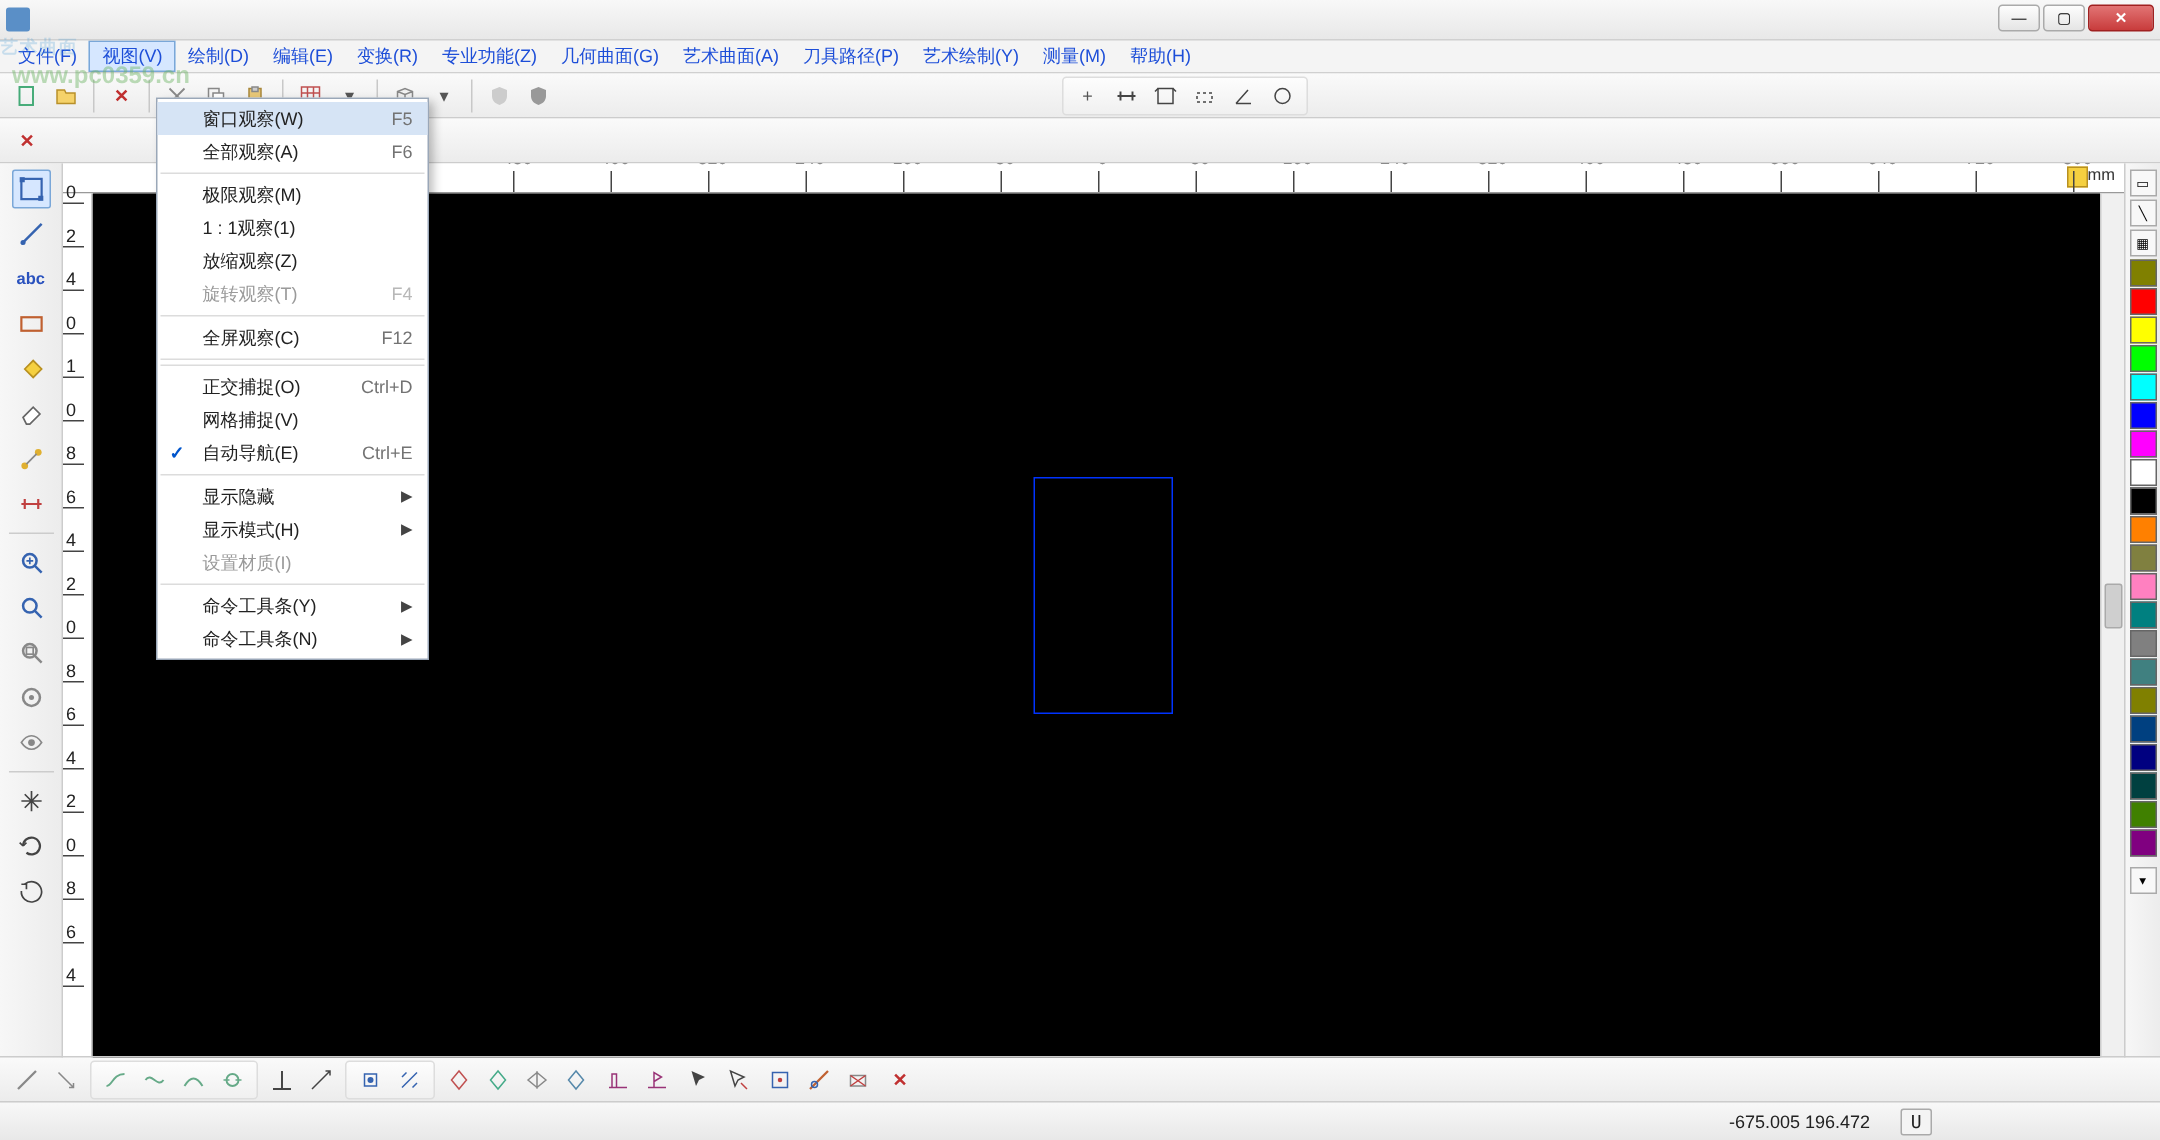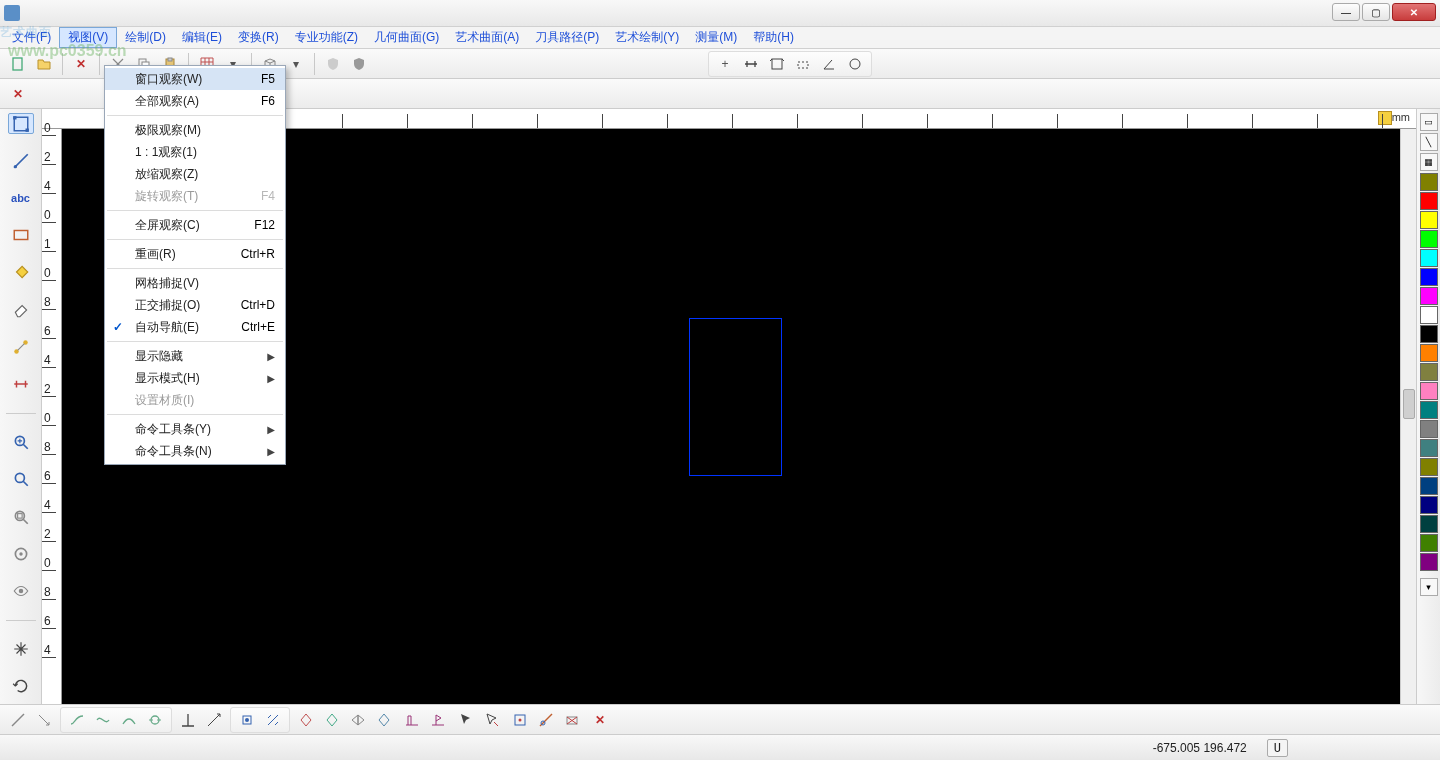--- a/index.html
+++ b/index.html
@@ -26,21 +26,21 @@
 .toolbar-row { height: 30px; background: linear-gradient(#fafafa,#ececec); border-bottom: 1px solid #ccc; display:flex; align-items:center; padding: 0 6px; gap: 2px; }
 .toolbar-row .sep { width:1px; height:22px; background:#c8c8c8; margin: 0 4px; }
 .tbtn { width: 24px; height: 24px; border: 1px solid transparent; border-radius:2px; display:flex; align-items:center; justify-content:center; cursor:pointer; color:#555; }
 .tbtn svg { width:16px; height:16px; }
 .tgroup { display:flex; align-items:center; gap:2px; padding: 0 4px; border:1px solid #ddd; border-radius:3px; background: linear-gradient(#fdfdfd,#f0f0f0); }
 
 
 .worklayout { position: absolute; top: 109px; left: 0; right: 0; bottom: 26px; display:flex; }
 
 
-.left-tools { width: 42px; background: linear-gradient(90deg,#f7f7f7,#ececec); border-right:1px solid #ccc; display:flex; flex-direction:column; align-items:center; padding-top:4px; gap:16px; }
+.left-tools { width: 42px; background: linear-gradient(90deg,#f7f7f7,#ececec); border-right:1px solid #ccc; display:flex; flex-direction:column; align-items:center; padding-top:4px; gap:4px; }
 .left-tools .ltbtn { width: 26px; height: 26px; border:1px solid transparent; border-radius:2px; display:flex; align-items:center; justify-content:center; cursor:pointer; }
 .left-tools .ltbtn.active { background:#d6e7ff; border-color:#7aa7d8; }
 .left-tools .lsep { width: 30px; height:1px; background:#ccc; margin: 2px 0; }
 
 
 .canvas-wrap { flex:1; position: relative; display:flex; flex-direction:column; }
 .ruler-h { height: 20px; background: #fff; border-bottom:1px solid #999; position:relative; display:flex; align-items:flex-end; overflow:hidden; font-size:11px; }
 .ruler-h .unit { position:absolute; right:6px; top:2px; font-size:11px; color:#333; }
 .ruler-h .tick { position:absolute; bottom:0; width:1px; height:14px; background:#444; }
 .ruler-h .tick .lbl { position:absolute; top:-16px; left:-12px; width:30px; text-align:center; color:#222; }
@@ -68,21 +68,21 @@
 
 
 .statusbar { height:26px; background: linear-gradient(#f8f8f8,#e8e8e8); border-top:1px solid #ccc; display:flex; align-items:center; justify-content:flex-end; padding:0 12px; gap:20px; position:absolute; left:0; right:0; bottom:0; color:#222; font-family: monospace; }
 .statusbar .stat-btn { border:1px solid #aaa; background:#f4f4f4; padding:1px 6px; border-radius:2px; cursor:pointer; font-family:inherit;}
 
 
 .dropdown { position:absolute; top: 65px; left: 60px; width: 182px; background:#fff; border:1px solid #9aa7b8; box-shadow: 3px 3px 6px rgba(0,0,0,0.25); padding: 2px 0; z-index: 1000; margin-left: 44px; }
 .dropdown .dd-item { height:22px; display:flex; align-items:center; padding: 0 10px 0 30px; color:#222; cursor:default; position:relative; }
 .dropdown .dd-item.highlight { background:#d6e4f5; }
 .dropdown .dd-item.disabled { color:#9a9a9a; }
-.dropdown .dd-item .shortcut { margin-left:auto; color:#000000; }
+.dropdown .dd-item .shortcut { margin-left:auto; color:#737373; }
 .dropdown .dd-item.disabled .shortcut { color:#b8b8b8; }
 .dropdown .dd-item .check { position:absolute; left:8px; color:#0055cc; font-weight:bold; }
 .dropdown .dd-item .arrow { margin-left:auto; font-size:10px; color:#444; }
 .dropdown .dd-sep { height:1px; background:#dcdcdc; margin: 3px 2px; }
 
 
 .ico-x { color:#c03030; font-weight:bold; }
 </style>
 </head>
 <body>
@@ -630,31 +630,27 @@
     <div class="dd-item disabled">
       <span>旋转观察(T)</span>
       <span class="shortcut">F4</span>
     </div>
     <div class="dd-sep"></div>
     <div class="dd-item">
       <span>全屏观察(C)</span>
       <span class="shortcut">F12</span>
     </div>
     <div class="dd-sep"></div>
-    <div class="dd-item">
-      <span>重画(R)</span>
-      <span class="shortcut">Ctrl+R</span>
-    </div>
     <div class="dd-sep"></div>
-    <div class="dd-item">
-      <span>网格捕捉(V)</span>
-    </div>
     <div class="dd-item">
       <span>正交捕捉(O)</span>
       <span class="shortcut">Ctrl+D</span>
+    </div>
+    <div class="dd-item">
+      <span>网格捕捉(V)</span>
     </div>
     <div class="dd-item">
       <span class="check">✓</span>
       <span>自动导航(E)</span>
       <span class="shortcut">Ctrl+E</span>
     </div>
     <div class="dd-sep"></div>
     <div class="dd-item">
       <span>显示隐藏</span>
       <span class="arrow">▶</span>

